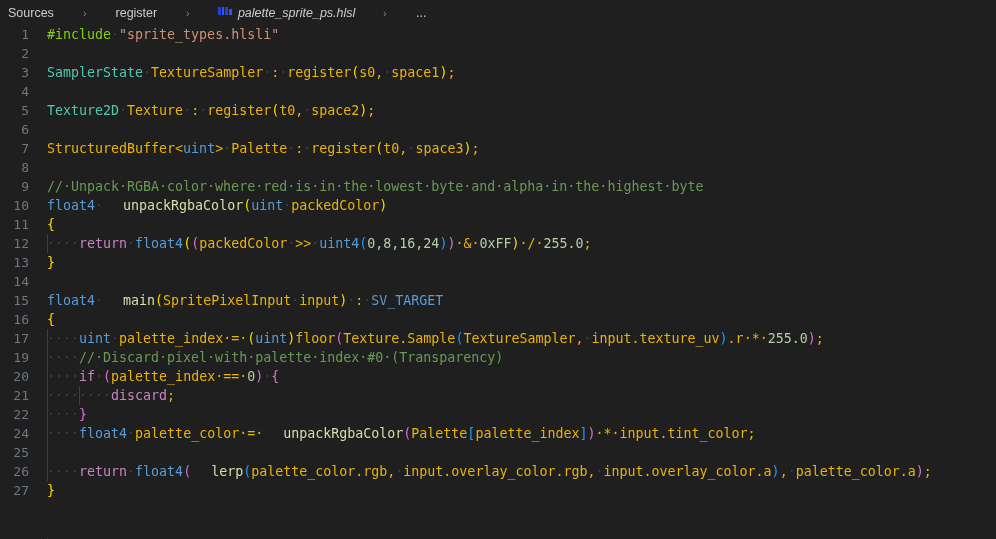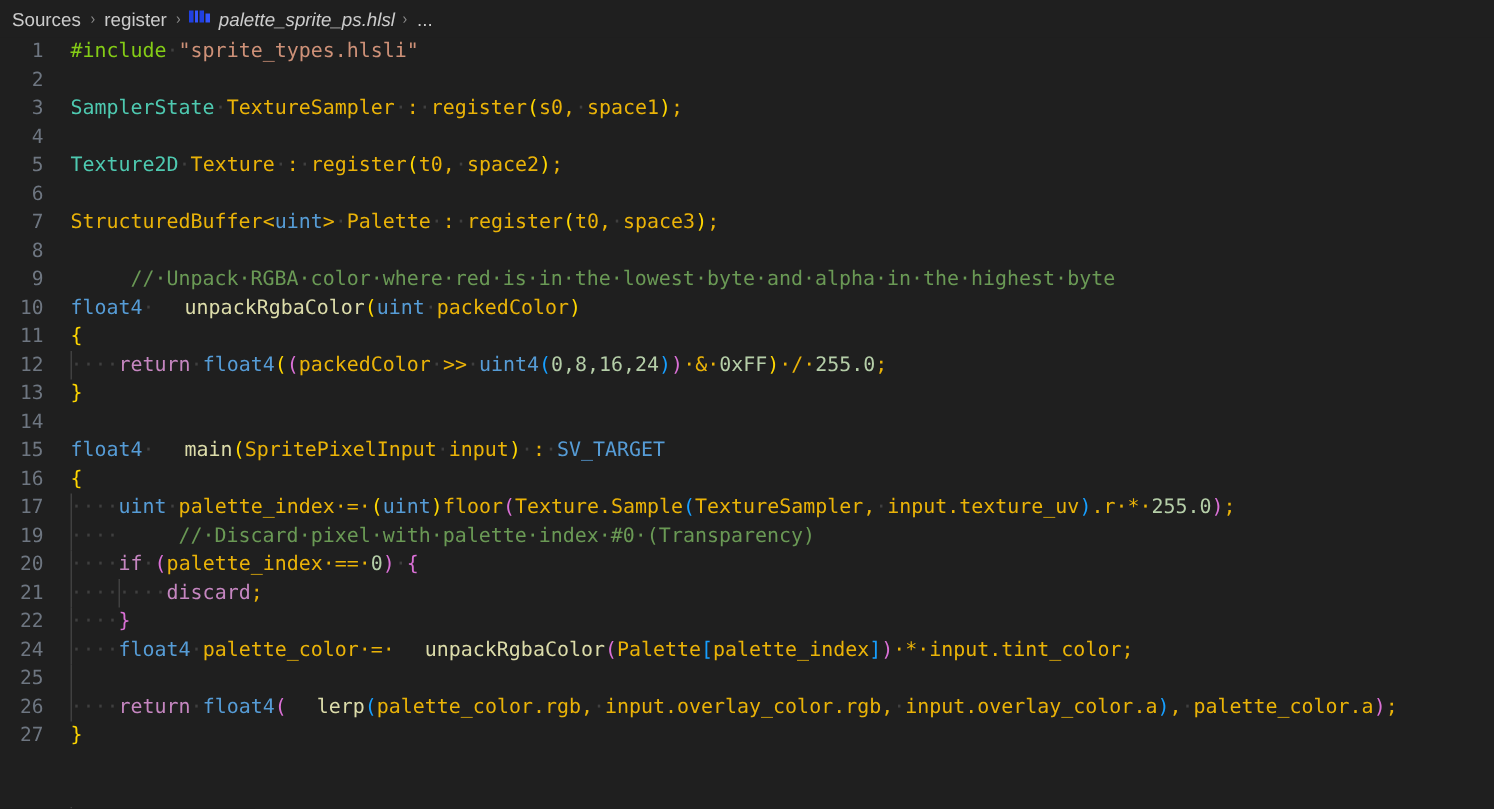--- a/index.html
+++ b/index.html
@@ -16,20 +16,21 @@
     height: 25px;
     background: #1f1f1f;
     display: flex;
     align-items: center;
     padding-left: 7px;
     font-family: "Liberation Sans", sans-serif;
     font-size: 12.5px;
     color: #cccccc;
     white-space: nowrap;
     user-select: none;
+    gap: 23px;
   }
   .crumb {
     color: #cccccc;
     padding: 0 1px;
     cursor: pointer;
   }
   .crumb-sep {
     color: #8b8b8b;
     font-size: 11px;
     padding: 0 5px;
@@ -86,21 +87,21 @@
     background: #404040;
     left: 0;
     top: 0;
     height: 19px;
   }
 
   
   .ws { color: #3f3f3f; }
 
   
-  .t-comment  { color: #6a9955; margin-left: 40px; }
+  .t-comment  { color: #6a9955; }
   .t-keyword  { color: #c586c0; }   
   .t-ctrl     { color: #84cc16; }   
   .t-type     { color: #4ec9b0; }   
   .t-bluetype { color: #569cd6; }   
   .t-func     { color: #dcdcaa; margin-left: 20px; }   
   .t-string   { color: #ce9178; }
   .t-num      { color: #b5cea8; }
   .t-plain    { color: #eab308; }
   
   .b1 { color: #ffd700; }

